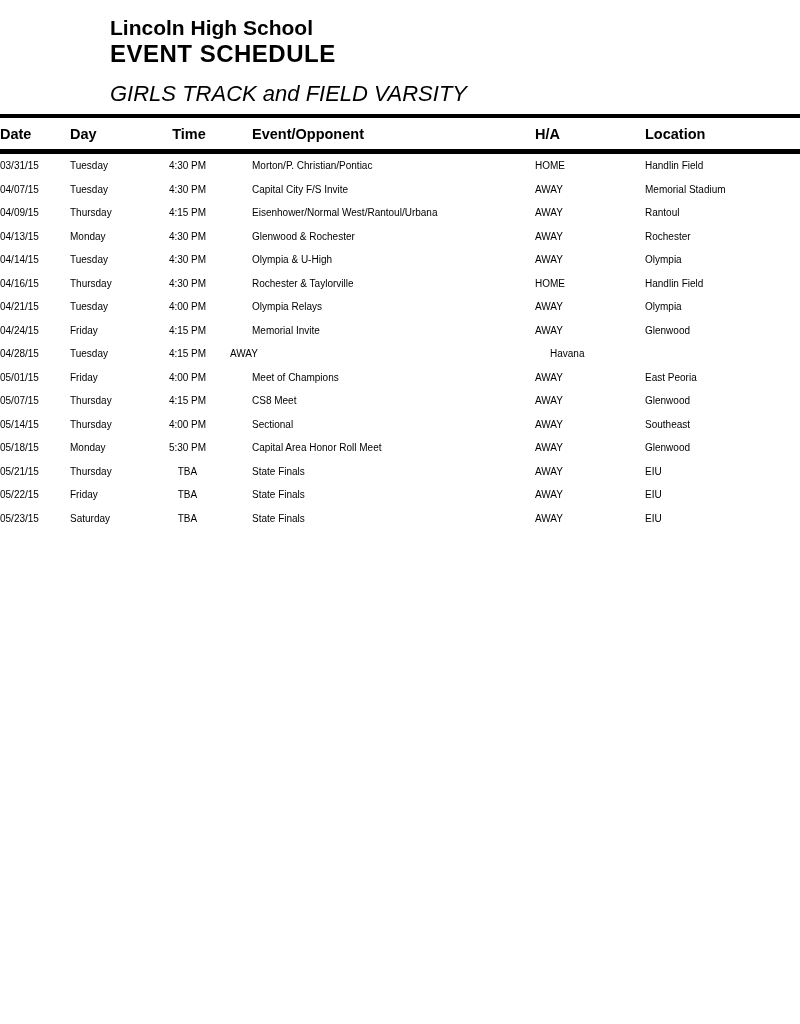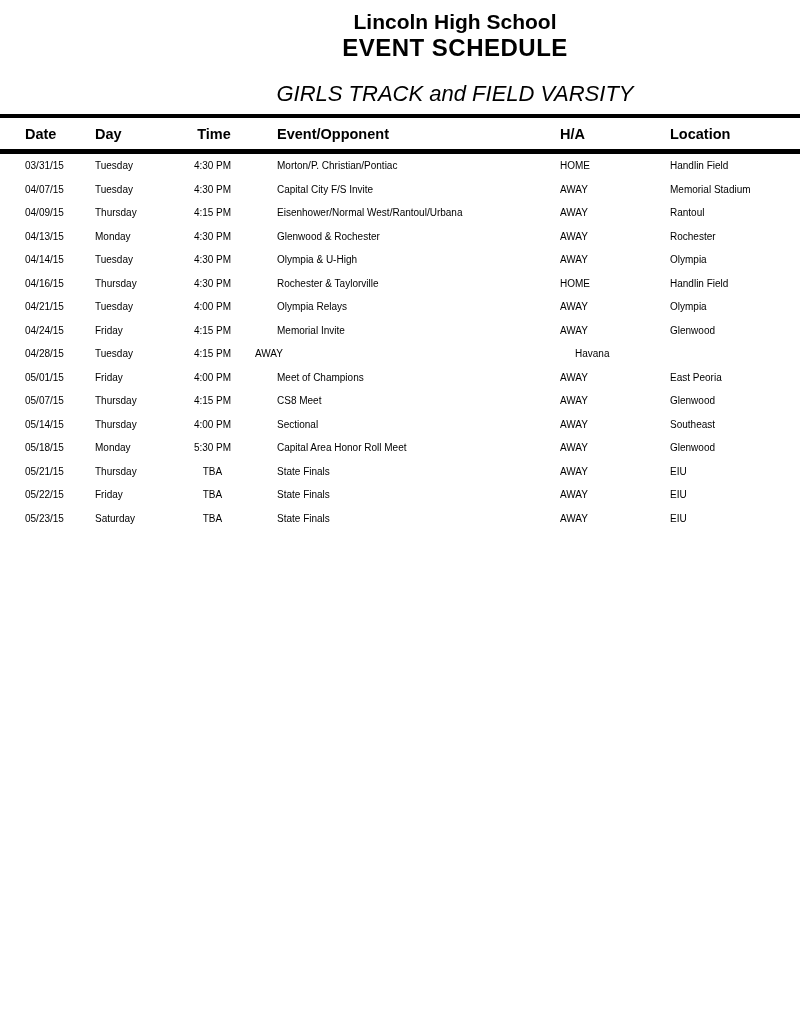--- a/index.html
+++ b/index.html
@@ -8,53 +8,51 @@
     height: 1024px;
     background: #ffffff;
     color: #000000;
     font-family: "Liberation Sans", sans-serif;
     overflow: hidden;
   }
   .page { width: 800px; height: 1024px; position: relative; }
 
   
   .title-block {
-    padding-top: 9px;
+    padding-top: 15px;
     margin-left: 110px;
     width: 690px;
-    text-align: center;
   }
   .school-name {
     font-size: 21px;
     font-weight: 700;
     line-height: 26px;
   }
   .event-title {
     font-size: 24px;
     font-weight: 700;
     letter-spacing: 0.5px;
     line-height: 26px;
   }
   .team-subtitle {
     font-size: 22px;
     font-style: italic;
     line-height: 26px;
-    margin-top: 20px;
+    margin-top: 14px;
   }
 
   
   .rule { background: #000000; width: 800px; }
   .rule-top { height: 4px; margin-top: 7px; }
   .rule-mid { height: 5px; }
 
   
   .grid-row {
     display: grid;
     grid-template-columns: 70px 75px 85px 305px 95px 145px;
-    padding-left: 25px;
     align-items: center;
     white-space: nowrap;
   }
   .header-row {
     height: 31px;
     font-weight: 700;
     font-size: 14.5px;
   }
   .body-row {
     height: 23.5px;

